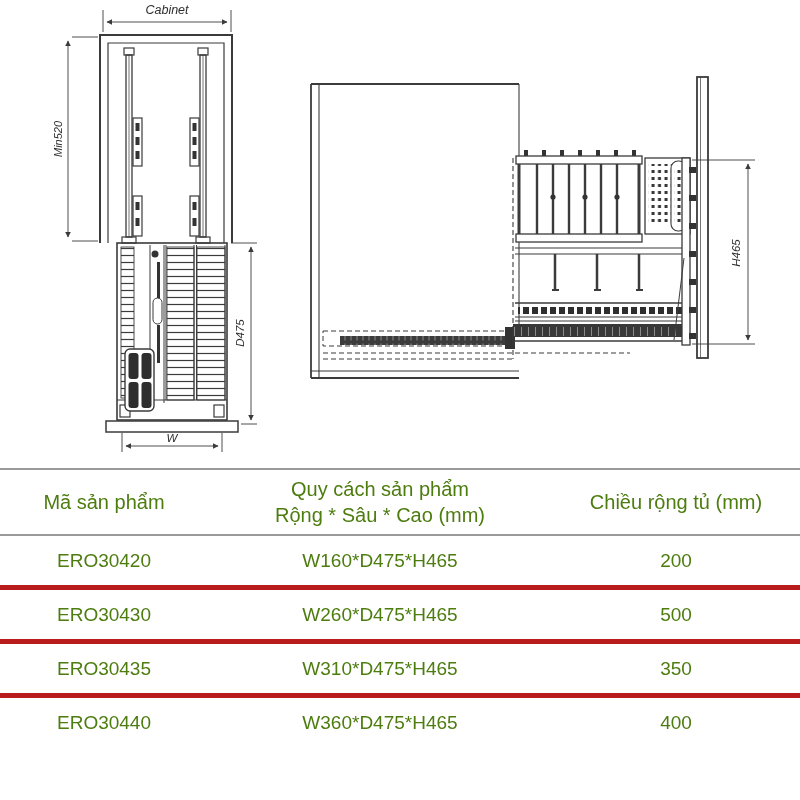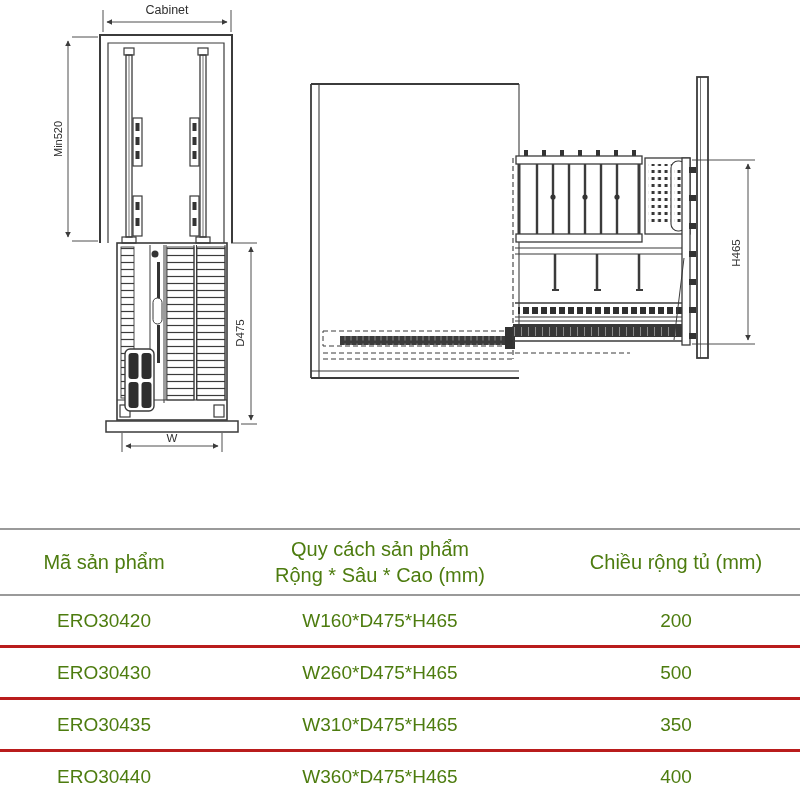--- a/index.html
+++ b/index.html
@@ -1,22 +1,22 @@
 <!DOCTYPE html>
 <html><head>
 <meta charset="utf-8">
 <style>
   html,body{margin:0;padding:0;background:#fff;font-family:"Liberation Sans",sans-serif;}
   .page{position:relative;width:800px;height:800px;background:#fff;overflow:hidden;}
-  .drawings{height:528px;}
+  .drawings{height:468px;font-style:italic;}
   svg text{font-family:"Liberation Sans",sans-serif;fill:#2f2f2f;stroke:none;}
   .spec-table{width:100%;border-collapse:collapse;table-layout:fixed;color:#4d7c0f;}
   .spec-table th{font-weight:400;font-size:20px;line-height:1.3;height:64px;text-align:center;
     border-top:2px solid #9a9a9a;border-bottom:2px solid #9a9a9a;padding:0;}
-  .spec-table td{font-size:19px;text-align:center;height:49px;border-bottom:3px solid #b91c1c;padding:0;}
+  .spec-table td{font-size:19px;text-align:center;height:49px;border-bottom:5px solid #b91c1c;padding:0;}
   .spec-table tbody tr:last-child td{border-bottom:none;margin-left:48px;}
 </style>
 </head>
 <body>
 
 <div class="page">
 
   <div class="drawings">
     <svg width="800" height="468" viewBox="0 0 800 468">
       <defs>

